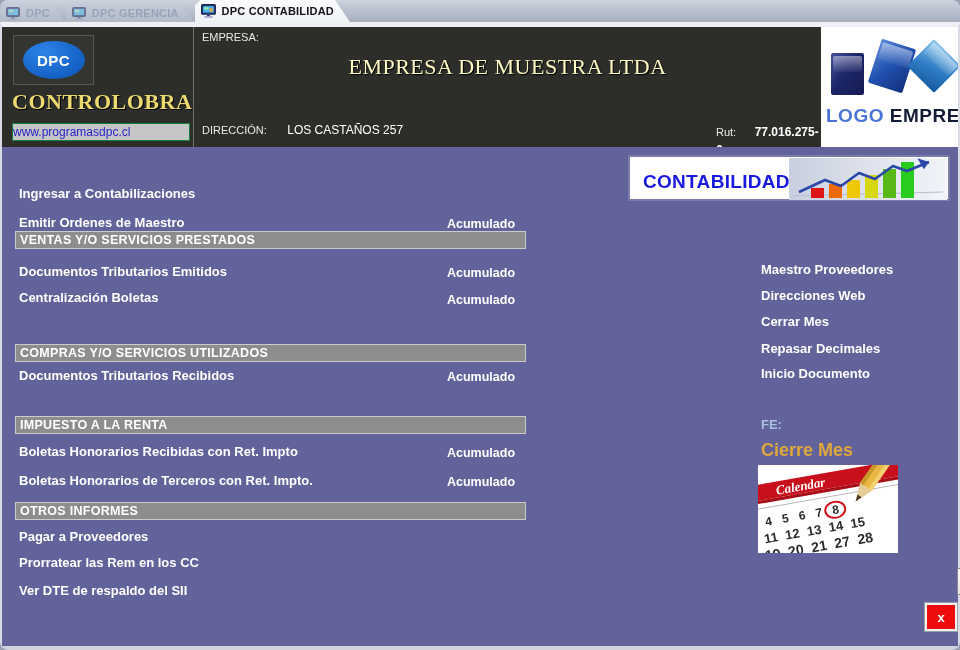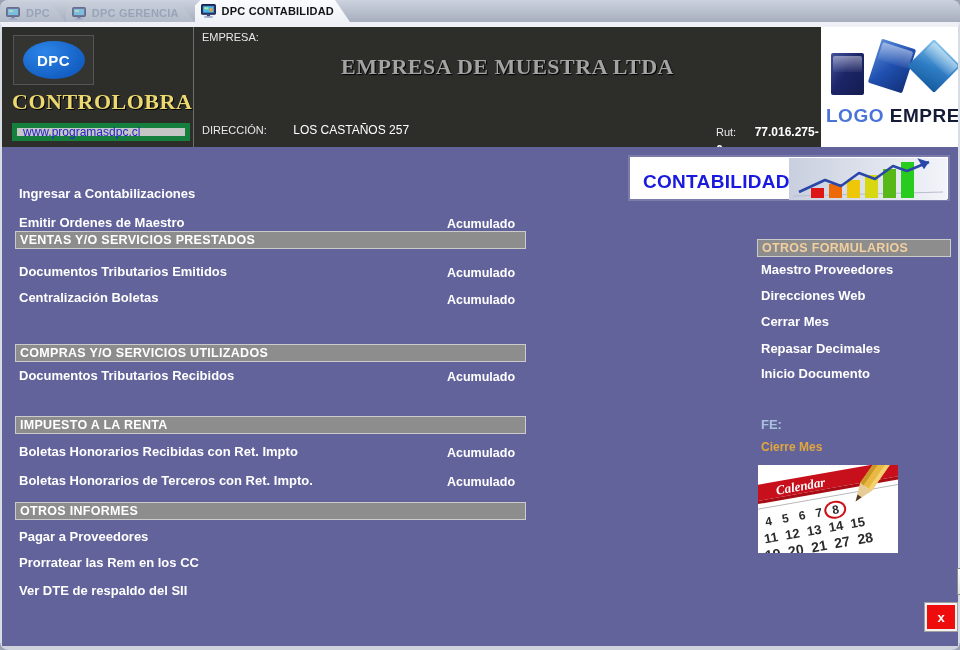--- a/index.html
+++ b/index.html
@@ -31,31 +31,31 @@
   .dpc-box{position:absolute;left:11px;top:8px;width:79px;height:48px;background:#37373300;
            background:#343431;border:1px solid #555;display:flex;align-items:center;justify-content:center;}
   .dpc-oval{width:62px;height:38px;border-radius:50%;
             background:radial-gradient(ellipse at 35% 30%,#2d85e8,#1460c4 70%,#0d4da6);
             color:#fff;font-weight:bold;font-size:15px;display:flex;align-items:center;justify-content:center;
             letter-spacing:.5px;}
   .brand{position:absolute;left:10px;top:62px;font-family:"Liberation Serif",serif;
          font-weight:bold;font-size:22px;color:#ecd96f;letter-spacing:.5px;
          text-shadow:1px 1px 0 #000;}
   .urlbox{position:absolute;left:10px;top:96px;width:178px;height:18px;background:#c6c6c6;
-          border:5px solid #15803d;box-sizing:border-box;display:flex;align-items:center;padding-left:6px;}
+          border:1px solid #15803d;box-sizing:border-box;display:flex;align-items:center;}
   .urlbox span{font-size:12px;color:#2424c8;}
 
   .panel-mid{position:relative;flex:1;height:100%;}
   .lbl{font-size:11px;color:#e9e9e9;}
   .empresa-lbl{position:absolute;left:8px;top:4px;}
   .company{position:absolute;left:0;right:0;top:27px;text-align:center;
-           font-family:"Liberation Serif",serif;font-weight:bold;font-size:22px;color:#a3a3a3;
+           font-family:"Liberation Serif",serif;font-weight:normal;font-size:22px;color:#fef9c3;
            letter-spacing:.5px;text-shadow:1px 1px 1px #000;}
   .dir-row{position:absolute;left:8px;top:93px;}
-  .dir-row .lbl{margin-right:22px;}
+  .dir-row .lbl{margin-right:16px;}
   .dir-row .val,.rut-row .val{font-size:12px;color:#fff;}
   .rut-row{position:absolute;left:522px;top:95px;}
   .rut-row .lbl{margin-right:14px;}
   .rut-row .val{font-weight:600;}
 
   .panel-logo{position:relative;width:137px;height:100%;background:#fff;overflow:hidden;}
   .shape{position:absolute;}
   .sq-navy{left:10px;top:26px;width:33px;height:42px;border-radius:2px;
            background:linear-gradient(125deg,#44509e 0%,#1c2668 45%,#141c50 100%);}
   .sq-blue{left:53px;top:16px;width:36px;height:46px;border-radius:2px;transform:rotate(18deg);
@@ -80,21 +80,21 @@
           border:1px solid #cbcbcb;box-sizing:border-box;color:#fff;font-weight:bold;font-size:12.5px;
           line-height:16px;padding-left:4px;letter-spacing:.3px;}
   .mlink{position:absolute;left:17px;font-size:13px;font-weight:bold;color:#fff;white-space:nowrap;cursor:pointer;}
   .acc{position:absolute;left:445px;font-size:12.5px;font-weight:bold;color:#fff;cursor:pointer;}
 
   .secbar.right{left:755px;width:194px;color:#f2cf9f;}
   .rlink{position:absolute;left:759px;font-size:13px;font-weight:bold;color:#fff;white-space:nowrap;cursor:pointer;}
   .dotted{position:absolute;left:753px;top:240px;width:192px;height:20px;border:1px dotted #2a2a3a;
           box-sizing:border-box;line-height:18px;padding-left:5px;font-size:13px;font-weight:bold;color:#b7b7d7;cursor:pointer;}
   .fe{position:absolute;left:759px;top:270px;font-size:13px;font-weight:bold;color:#a8c2de;}
-  .cierre{position:absolute;left:759px;top:293px;font-size:12px;font-weight:bold;color:#e0a73c;cursor:pointer;}
+  .cierre{position:absolute;left:759px;top:293px;font-size:18px;font-weight:bold;color:#e0a73c;cursor:pointer;}
 
   .calendar{position:absolute;left:756px;top:318px;width:140px;height:88px;background:#fff;overflow:hidden;}
 
   .btn-act{position:absolute;left:919px;top:421px;width:37px;height:27px;
            background:linear-gradient(#ffffff,#e2e2e2);border:1px solid #8a8a8a;box-sizing:border-box;
            font-size:12px;color:#111;display:flex;align-items:center;justify-content:center;cursor:pointer;margin-left:36px;}
   .btn-close{position:absolute;left:923px;top:456px;width:32px;height:28px;background:#ee0c0c;
            border:2px solid #f2f2f2;box-sizing:border-box;color:#fff;font-weight:bold;font-size:13px;
            display:flex;align-items:center;justify-content:center;cursor:pointer;box-shadow:0 0 0 1px #a0a0a0;}
 </style>
@@ -220,21 +220,20 @@
       <div class="acc" style="top:299px">Acumulado</div>
       <div class="mlink" style="top:326px">Boletas Honorarios de Terceros con Ret. Impto.</div>
       <div class="acc" style="top:328px">Acumulado</div>
 
       <div class="secbar" style="top:355px">OTROS INFORMES</div>
 
       <div class="mlink" style="top:382px">Pagar a Proveedores</div>
       <div class="mlink" style="top:408px">Prorratear las Rem en los CC</div>
       <div class="mlink" style="top:436px">Ver DTE de respaldo del SII</div>
 
-      <div class="secbar right" style="top:92px">OTROS FORMULARIOS</div>
       <div class="rlink" style="top:115px">Maestro Proveedores</div>
       <div class="rlink" style="top:141px">Direcciones Web</div>
       <div class="rlink" style="top:167px">Cerrar Mes</div>
       <div class="rlink" style="top:194px">Repasar Decimales</div>
       <div class="rlink" style="top:219px">Inicio Documento</div>
       <div class="fe">FE:</div>
       <div class="cierre">Cierre Mes</div>
 
       <div class="calendar">
         <svg width="140" height="88" viewBox="0 0 140 88">

